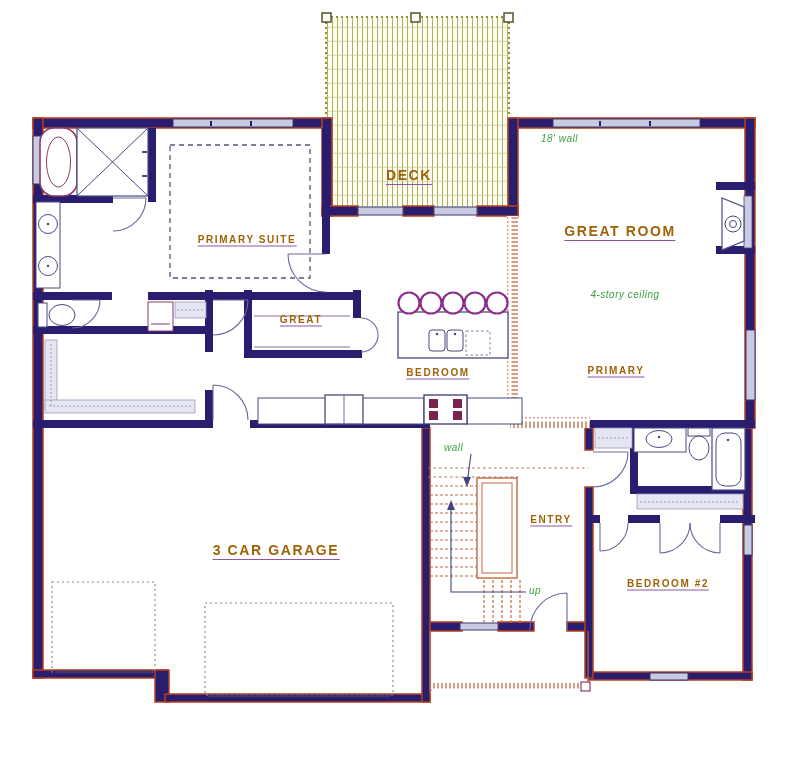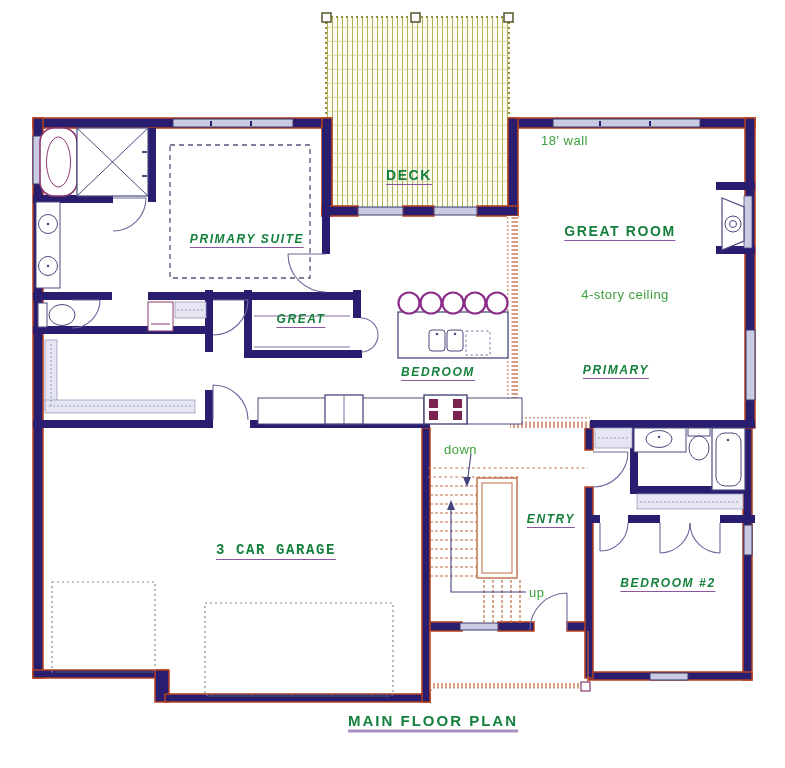--- a/index.html
+++ b/index.html
@@ -6,38 +6,39 @@
   .plan{
     position:relative;
     width:785px;height:768px;
     background:#ffffff;
     font-family:"Liberation Sans", sans-serif;
     overflow:hidden;
   }
   .plan svg{position:absolute;left:0;top:0;}
   .lbl{
     position:absolute;
-    color:#15803d;
+    color:#a16207;
     font-weight:700;
     letter-spacing:1.6px;
     border-bottom:1.6px solid #8d56a0;
     padding-bottom:1px;
     white-space:nowrap;
     transform:translate(-50%,-50%);
   }
   .lbl-lg{font-size:14px;}
-  .lbl-md{font-size:12px;font-style:italic;}
+  .lbl-md{font-size:10px;}
   .lbl-title{font-size:15px;border-bottom:3px solid #a88fc0;letter-spacing:2px;}
   .note{
     position:absolute;
     color:#3da03d;
-    font-size:13px;
+    font-size:10px;
     letter-spacing:0.5px;
     white-space:nowrap;
     border:none;
+    font-style:italic;
   }
 </style>
 </head>
 <body>
 
 <div class="plan">
 
 <svg width="785" height="768" viewBox="0 0 785 768">
   <defs>
     <pattern id="deckHatch" width="5" height="14" patternUnits="userSpaceOnUse">
@@ -256,23 +257,22 @@
     <rect x="581" y="682" width="9" height="9" fill="#ffffff" stroke="#8b3a6e" stroke-width="1.2"></rect>
   </g>
 </svg>
 
 <span class="lbl lbl-lg" style="left:409px;top:176px;">DECK</span>
 <span class="lbl lbl-lg" style="left:620px;top:212px;margin-top:20px;">GREAT ROOM</span>
 <span class="lbl lbl-md" style="left:247px;top:240px;">PRIMARY SUITE</span>
 <span class="lbl lbl-md" style="left:301px;top:320px;">GREAT</span>
 <span class="lbl lbl-md" style="left:438px;top:373px;">BEDROOM</span>
 <span class="lbl lbl-md" style="left:616px;top:371px;">PRIMARY</span>
-<span class="lbl lbl-lg" style="left:276px;top:551px;font-family:Liberation Mono, monospace;">3 CAR GARAGE</span>
+<span class="lbl lbl-lg" style="left:276px;top:551px;">3 CAR GARAGE</span>
 <span class="lbl lbl-md" style="left:551px;top:520px;">ENTRY</span>
 <span class="lbl lbl-md" style="left:668px;top:584px;">BEDROOM #2</span>
-<span class="lbl lbl-title" style="left:433px;top:722px;">MAIN FLOOR PLAN</span>
 
 <span class="note" style="left:541px;top:133px;">18' wall</span>
 <span class="note" style="left:625px;top:294px;transform:translate(-50%,-50%);">4-story ceiling</span>
-<span class="note" style="left:444px;top:442px;">down</span>
+<span class="note" style="left:444px;top:442px;">wall</span>
 <span class="note" style="left:529px;top:585px;">up</span>
 
 </div>
 
 </body></html>

